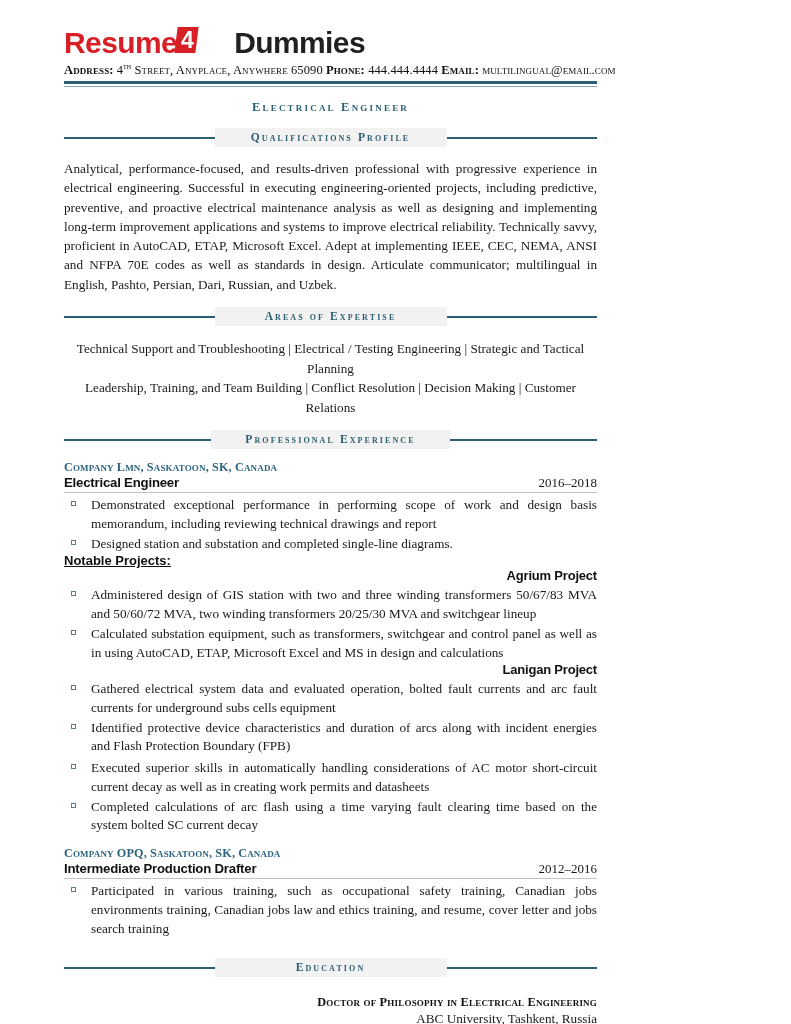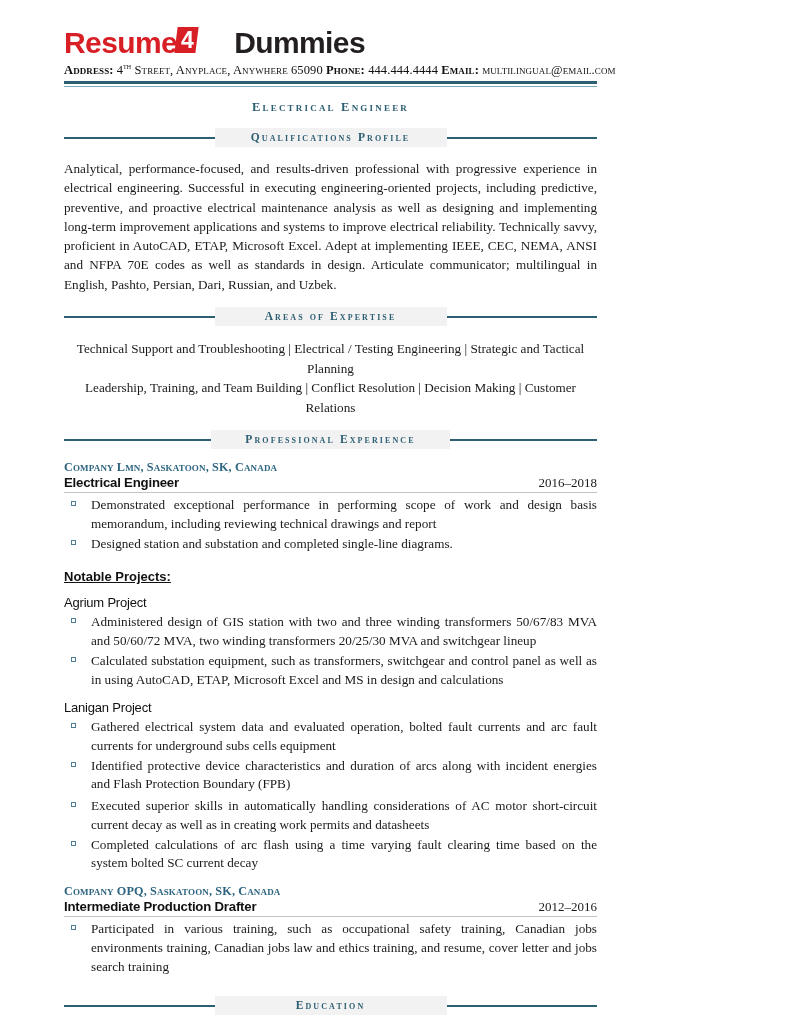--- a/index.html
+++ b/index.html
@@ -159,34 +159,34 @@
   }
   ul.bullets li .sq {
     position:absolute;
     left:7px; top:5px;
     width:5px; height:5px;
     border:1px solid #4e7f96;
     background:transparent;
   }
 
   .notable {
-    margin-top:16px;
+    margin-top:0;
     font-family:"Liberation Sans","DejaVu Sans",sans-serif;
     font-weight:bold;
     font-size:13px;
     text-decoration:underline;
     color:#111;
   }
   .project-name {
-    margin-top:11px;
     font-family:"Liberation Sans","DejaVu Sans",sans-serif;
-    font-weight:normal;
+    font-weight:bold;
     font-size:13px;
     color:#111;
     letter-spacing:-0.2px;
+    text-align:right;
   }
 
   
   .edu-block { text-align:right; margin-top:16px; }
   .edu-block.first { margin-top:18px; }
   .edu-degree {
     font-weight:bold;
     font-size:12.3px;
     font-variant:small-caps;
     letter-spacing:0.2px;

